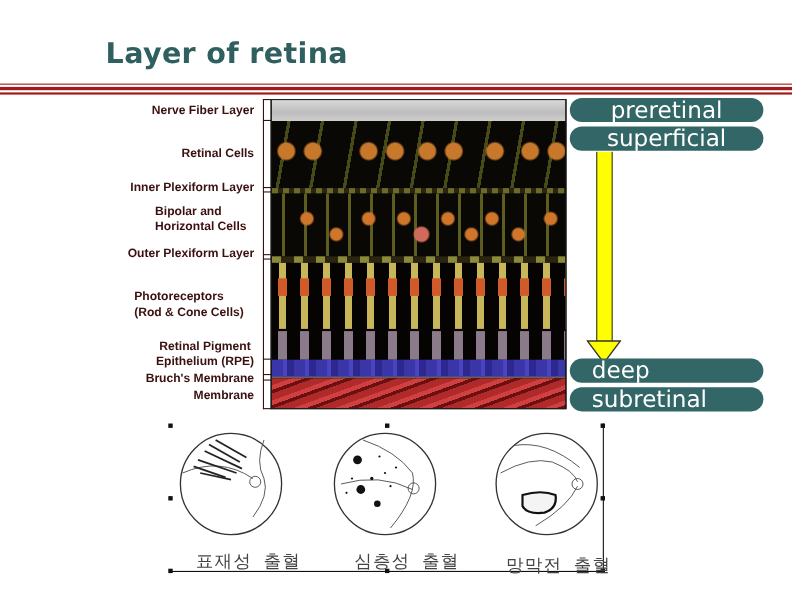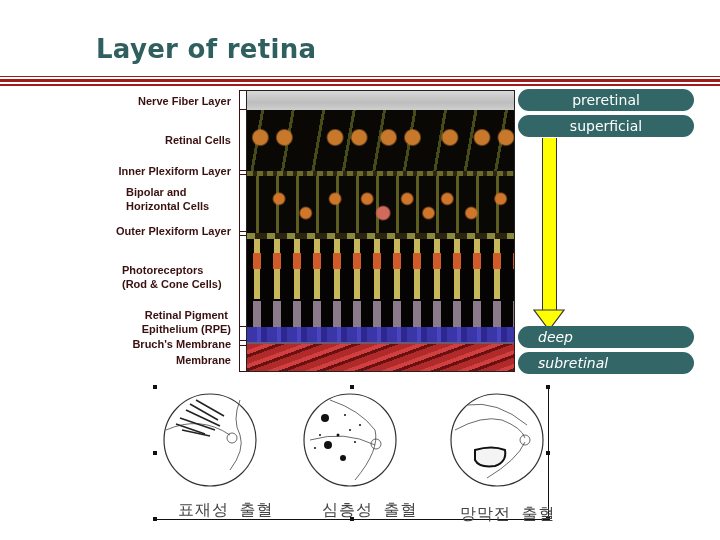--- a/index.html
+++ b/index.html
@@ -74,26 +74,26 @@
   .rpe { position: absolute; left: 0; top: 236px; width: 100%; height: 15px;
     background: repeating-linear-gradient(90deg,#3a36a8 0 10px,#4a44c0 10px 14px,#2c2890 14px 20px); }
   .bruch { position: absolute; left: 0; top: 251px; width: 100%; height: 2px; background: #6a5a7a; }
   .choroid { position: absolute; left: 0; top: 253px; width: 100%; height: 29px;
     background: repeating-linear-gradient(160deg,#b02a2a 0 6px,#d04040 6px 10px,#6a1010 10px 13px); }
 
   
   .tag {
     position: absolute; left: 518px; width: 176px; height: 22px;
     background: #336666; color: #ffffff;
-    font-family: "DejaVu Sans", sans-serif; font-size: 14px; line-height: 22px;
+    font-family: "DejaVu Sans", sans-serif; font-size: 21px; line-height: 22px;
     box-sizing: border-box;
     border-radius: 11px;
   }
   .tag.center { text-align: center; }
-  .tag.left { padding-left: 20px; font-style: italic; }
+  .tag.left { padding-left: 20px; }
   .arrow-shaft {
     position: absolute; left: 542px; top: 138px; width: 13px; height: 172px;
     background: #ffff00; border-left: 1px solid #333; border-right: 1px solid #333;
   }
   .arrow-head { position: absolute; left: 533px; top: 309px; }
 
   
   .fundus-frame-b { position: absolute; left: 154px; top: 519px; width: 395px; height: 1px; background: #111; }
   .fundus-frame-r { position: absolute; left: 548px; top: 385px; width: 1px; height: 135px; background: #111; }
   .handle { position: absolute; width: 4px; height: 4px; background: #111; }
@@ -107,21 +107,21 @@
 <body>
 
 <div class="title">Layer of retina</div>
 <div class="rule r1"></div>
 <div class="rule r2"></div>
 <div class="rule r3"></div>
 
 <div class="layer-label" style="top:94px;">Nerve Fiber Layer</div>
 <div class="layer-label" style="top:133px;">Retinal Cells</div>
 <div class="layer-label" style="top:164px;">Inner Plexiform Layer</div>
-<div class="layer-label leftish" style="top:185px; right:auto; left:126px;">
+<div class="layer-label leftish" style="top:185px; right:auto; left:141px;">
   <div>Bipolar and</div>
   <div>Horizontal Cells</div>
 </div>
 <div class="layer-label" style="top:224px;margin-left:20px;">Outer Plexiform Layer</div>
 <div class="layer-label leftish" style="top:263px; right:auto; left:122px;">
   <div>Photoreceptors</div>
   <div>(Rod &amp; Cone Cells)</div>
 </div>
 <div class="layer-label" style="top:308px; right:489px; text-align:center;">
   <div>Retinal Pigment</div>

